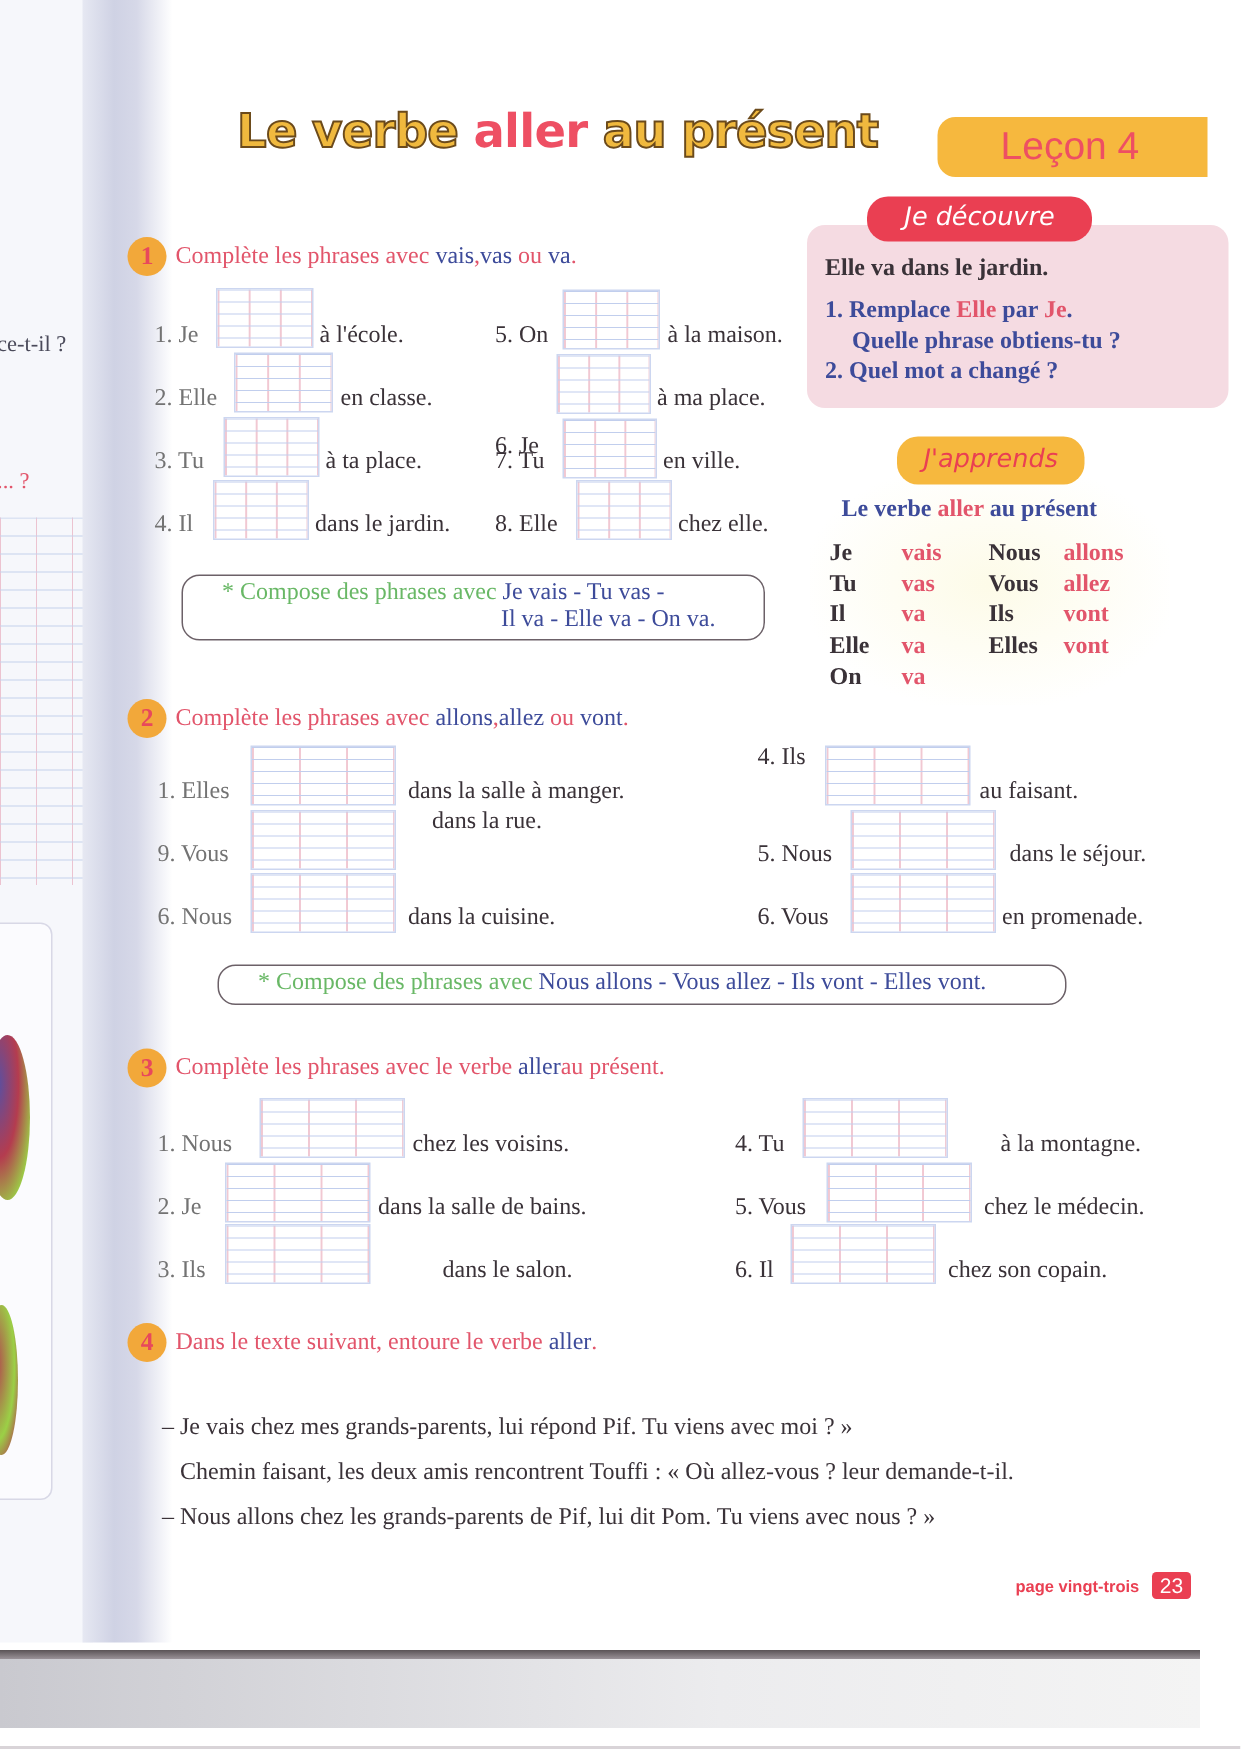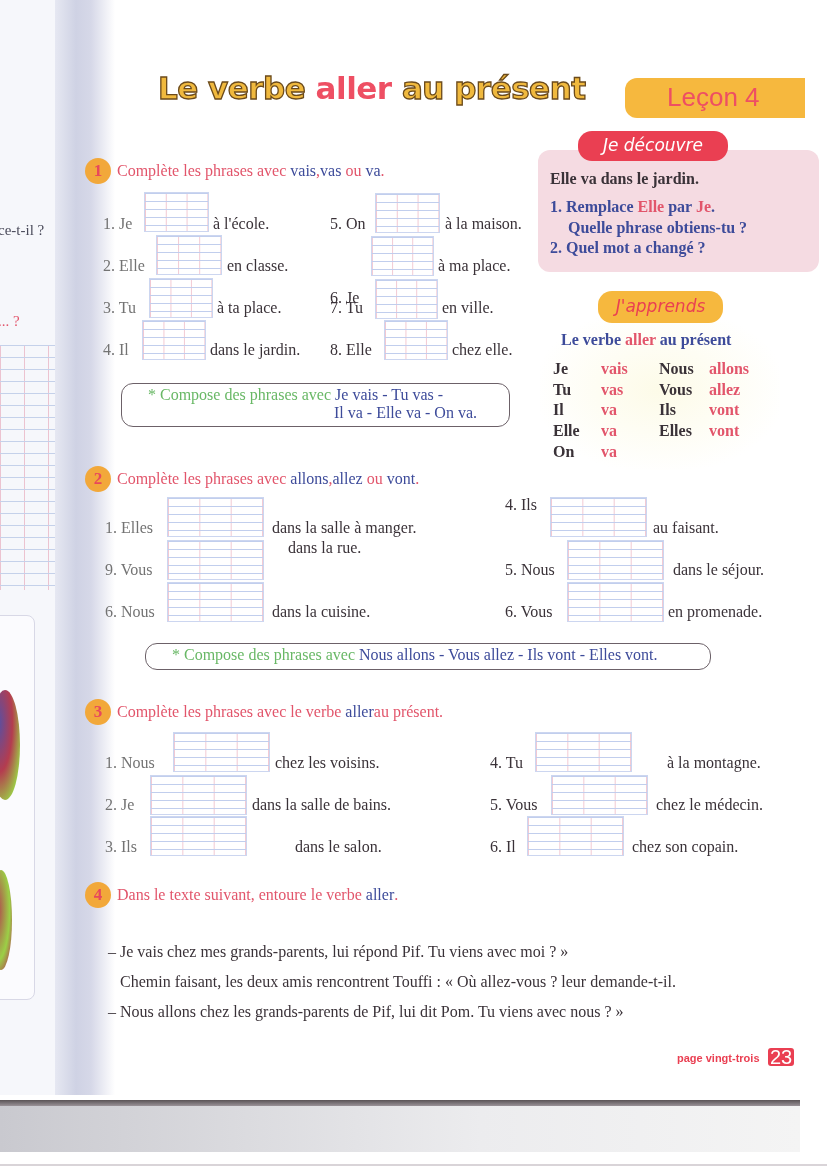--- a/index.html
+++ b/index.html
@@ -65,21 +65,21 @@
   .conj { position: absolute; font-weight: bold; font-size: 16px; line-height: 20.7px; }
   .conj .row { display: flex; }
   .conj .pr { width: 48px; color: #3a3238; }
   .conj .vb { color: #e2556b; }
 
   
   .para { position: absolute; font-size: 16px; color: #3a3238; white-space: nowrap; }
 
   .footer-label { position: absolute; left: 617px; top: 1052px; font-family: "Liberation Sans", sans-serif; font-weight: bold; font-size: 11px; color: #ea3f52; }
   .footer-num { position: absolute; left: 708px; top: 1048px; width: 26px; height: 18px; background: #ea3f52; border-radius: 3px; color: #fff;
-    font-family: "Liberation Sans", sans-serif; font-size: 20px; text-align: center; line-height: 18px; }
+    font-family: "Liberation Sans", sans-serif; font-size: 14px; text-align: center; line-height: 18px; }
 </style>
 </head>
 <body>
 
 <div class="left-page">
   <span class="lp-text" style="top:222px; left:-2px;">ce-t-il ?</span>
   <span class="lp-text" style="top:313px; left:-2px; color:#e2556b;">... ?</span>
   <div class="lp-grid"></div>
   <div class="lp-panel"></div>
   <div class="lp-illus" style="top:690px; width:30px; height:110px; background:radial-gradient(ellipse at 30% 30%, #5b4fa0 0%, #b43c4f 45%, #9bd046 80%);"></div>

